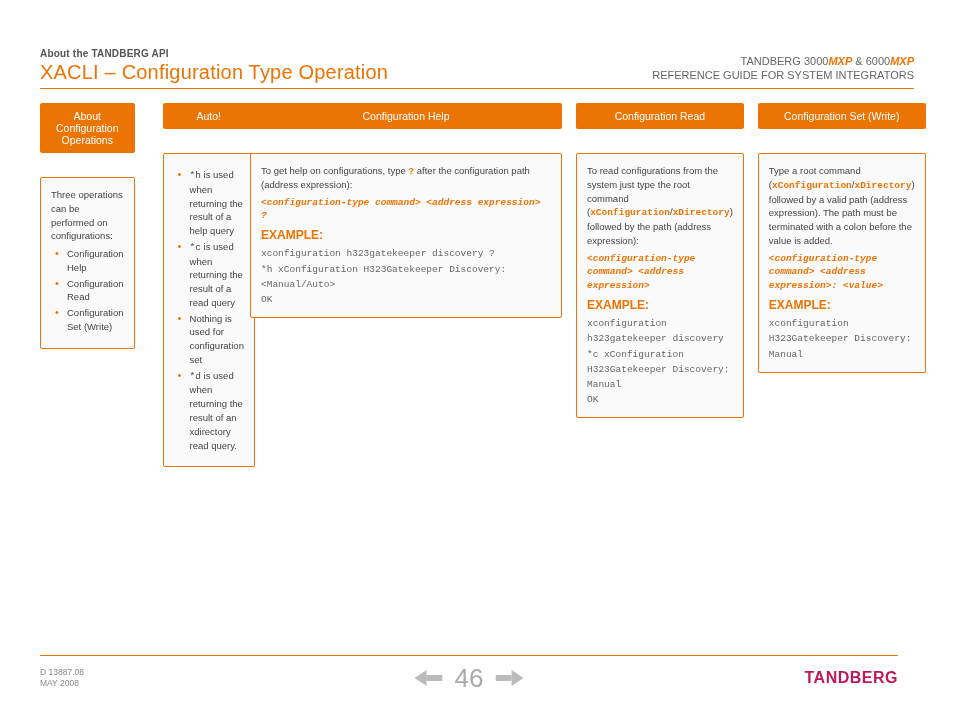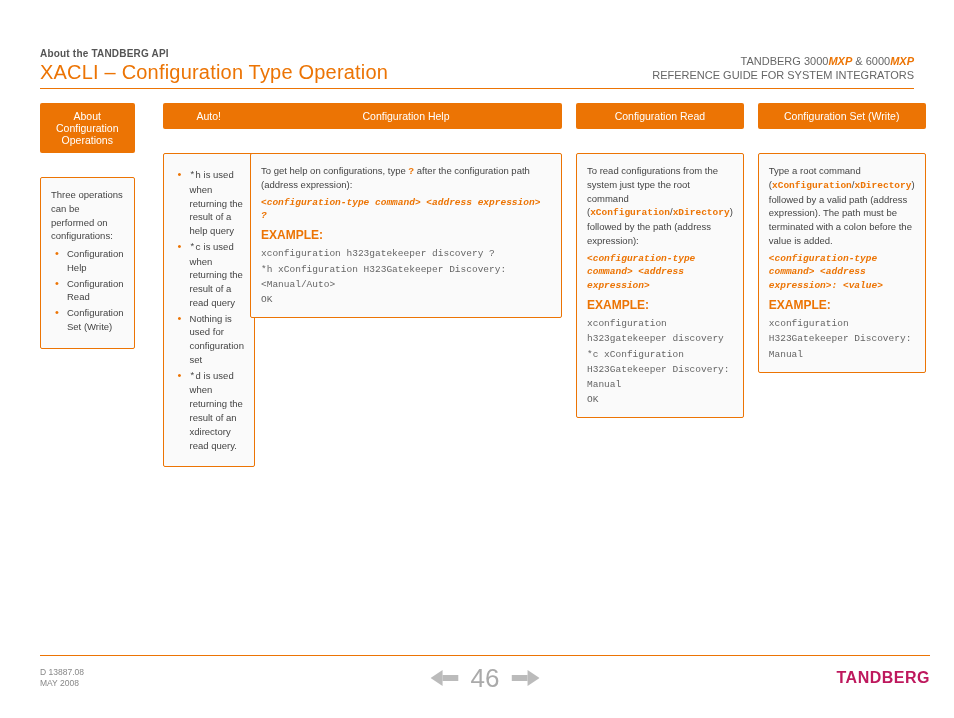--- a/index.html
+++ b/index.html
@@ -49,21 +49,21 @@
   ul.bul > li::before { content: "•"; color: #ec7404; position: absolute; left: 0; top: 0; font-size: 11px; line-height: 1.2; }
   .mono { font-family: "Courier New", monospace; font-size: 9.5px; color: #444; }
   .orange-mono { font-family: "Courier New", monospace; color: #ec7404; font-weight: bold; font-size: 9.5px; font-style: italic; }
   .orange-inline { font-family: "Courier New", monospace; color: #ec7404; font-weight: bold; }
   .example-label { color: #ec7404; font-weight: bold; font-size: 12px; margin: 4px 0 2px 0; }
   .code-block { font-family: "Courier New", monospace; font-size: 9.5px; color: #666; white-space: pre-wrap; line-height: 1.6; }
   .q { color: #ec7404; font-weight: bold; }
 
   .footer-area {
     position: absolute;
-    left: 40px; right: 24px; bottom: 24px;
+    left: 40px; right: 56px; bottom: 24px;
   }
   hr.footer-rule { border: none; border-top: 1.5px solid #ec7404; margin-bottom: 6px; }
   .footer-row { display: flex; align-items: center; justify-content: space-between; position: relative; height: 32px; }
   .doc-id { font-size: 8.5px; color: #888; line-height: 1.3; }
   .pager { position: absolute; left: 50%; transform: translateX(-50%); display: flex; align-items: center; gap: 12px; }
   .page-num { font-size: 26px; color: #aaa; font-weight: normal; }
   .arrow-btn { cursor: pointer; }
   .arrow-btn svg { display: block; }
   .brand { font-size: 16px; font-weight: 700; letter-spacing: 0.5px; color: #be185d; font-family: Arial, sans-serif; }
 </style>

